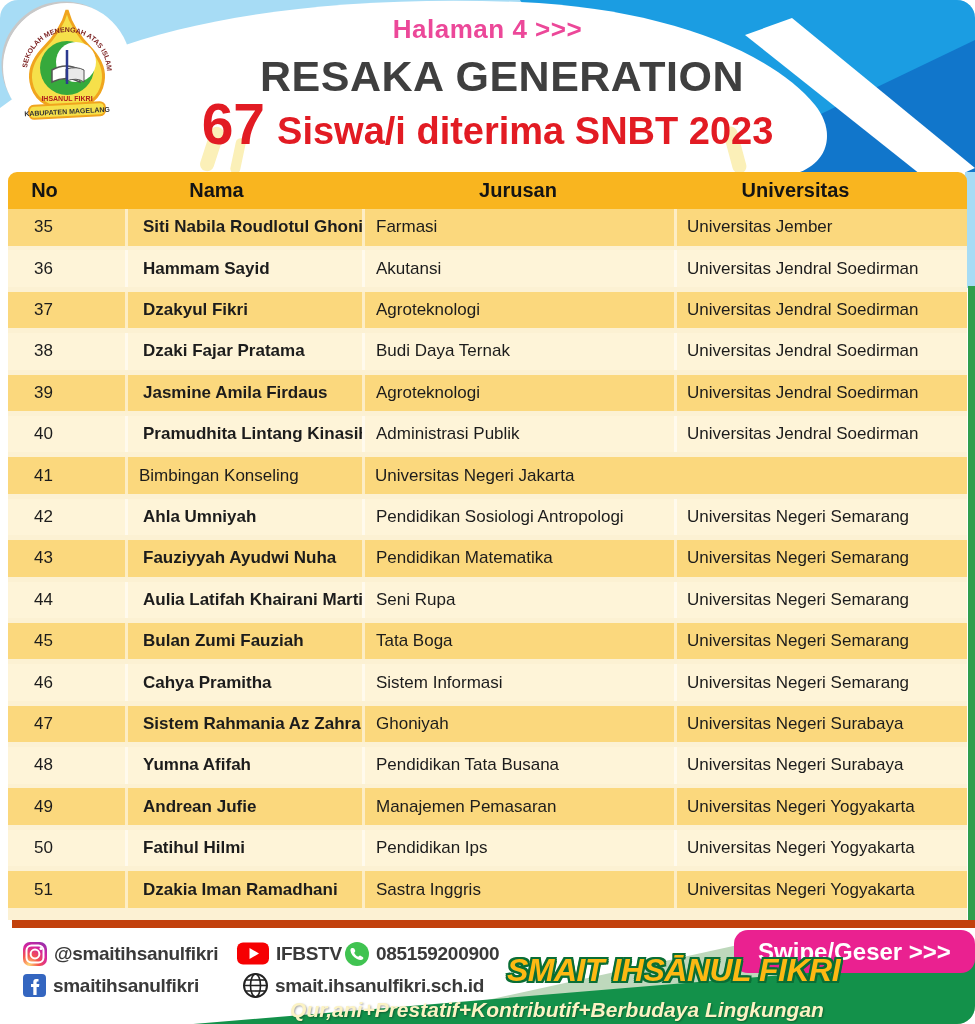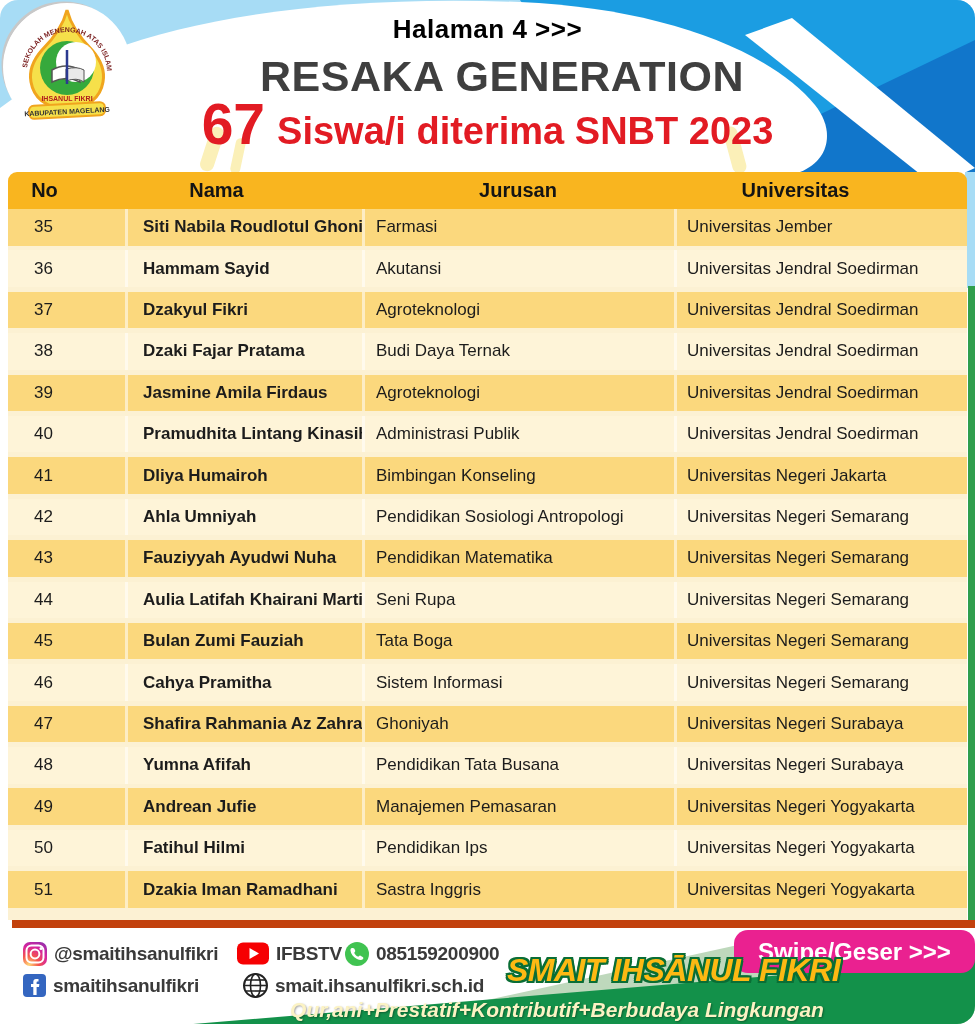--- a/index.html
+++ b/index.html
@@ -5,21 +5,21 @@
   html,body{margin:0;padding:0;background:#ffffff;}
   *{box-sizing:border-box;font-family:"Liberation Sans",sans-serif;}
   .poster{
     position:relative;width:975px;height:1024px;background:#ffffff;
     border-radius:18px;overflow:hidden;margin:0 auto;
   }
   
   .header{position:absolute;left:0;top:0;width:975px;height:172px;}
   .header svg{position:absolute;left:0;top:0;}
   .page-label{position:absolute;left:0;top:14px;width:975px;text-align:center;
-    font-size:26px;font-weight:bold;color:#000000;letter-spacing:.5px;}
+    font-size:26px;font-weight:bold;color:#ec4899;letter-spacing:.5px;}
   .main-title{position:absolute;left:0;top:52px;width:975px;text-align:center;
     font-size:43px;font-weight:800;color:#3F3F3F;letter-spacing:.5px;padding-left:29px;}
   .sub-title{position:absolute;left:0;top:96px;width:975px;display:flex;
     justify-content:center;align-items:baseline;gap:12px;color:#E21B23;font-weight:800;}
   .sub-title .big-num{font-size:57px;line-height:1;}
   .sub-title .sub-text{font-size:38px;line-height:1;}
   .logo-left{position:absolute;left:56px;top:30px;}
   .logo-right{position:absolute;left:798px;top:32px;}
   
   .edge-blue{position:absolute;left:965px;top:172px;width:10px;height:116px;background:#A7DCF5;}
@@ -160,21 +160,20 @@
         <div class="cell cell-universitas">Universitas Jendral Soedirman</div>
       </div>
       <div class="t-row light">
         <div class="cell cell-no">40</div>
         <div class="cell cell-nama">Pramudhita Lintang Kinasih</div>
         <div class="cell cell-jurusan">Administrasi Publik</div>
         <div class="cell cell-universitas">Universitas Jendral Soedirman</div>
       </div>
       <div class="t-row dark">
         <div class="cell cell-no">41</div>
-        <div class="cell cell-nama">Dliya Humairoh</div>
         <div class="cell cell-jurusan">Bimbingan Konseling</div>
         <div class="cell cell-universitas">Universitas Negeri Jakarta</div>
       </div>
       <div class="t-row light">
         <div class="cell cell-no">42</div>
         <div class="cell cell-nama">Ahla Umniyah</div>
         <div class="cell cell-jurusan">Pendidikan Sosiologi Antropologi</div>
         <div class="cell cell-universitas">Universitas Negeri Semarang</div>
       </div>
       <div class="t-row dark">
@@ -196,21 +195,21 @@
         <div class="cell cell-universitas">Universitas Negeri Semarang</div>
       </div>
       <div class="t-row light">
         <div class="cell cell-no">46</div>
         <div class="cell cell-nama">Cahya Pramitha</div>
         <div class="cell cell-jurusan">Sistem Informasi</div>
         <div class="cell cell-universitas">Universitas Negeri Semarang</div>
       </div>
       <div class="t-row dark">
         <div class="cell cell-no">47</div>
-        <div class="cell cell-nama">Shafira Rahmania Az Zahra</div>
+        <div class="cell cell-nama">Sistem Rahmania Az Zahra</div>
         <div class="cell cell-jurusan">Ghoniyah</div>
         <div class="cell cell-universitas">Universitas Negeri Surabaya</div>
       </div>
       <div class="t-row light">
         <div class="cell cell-no">48</div>
         <div class="cell cell-nama">Yumna Afifah</div>
         <div class="cell cell-jurusan">Pendidikan Tata Busana</div>
         <div class="cell cell-universitas">Universitas Negeri Surabaya</div>
       </div>
       <div class="t-row dark">

